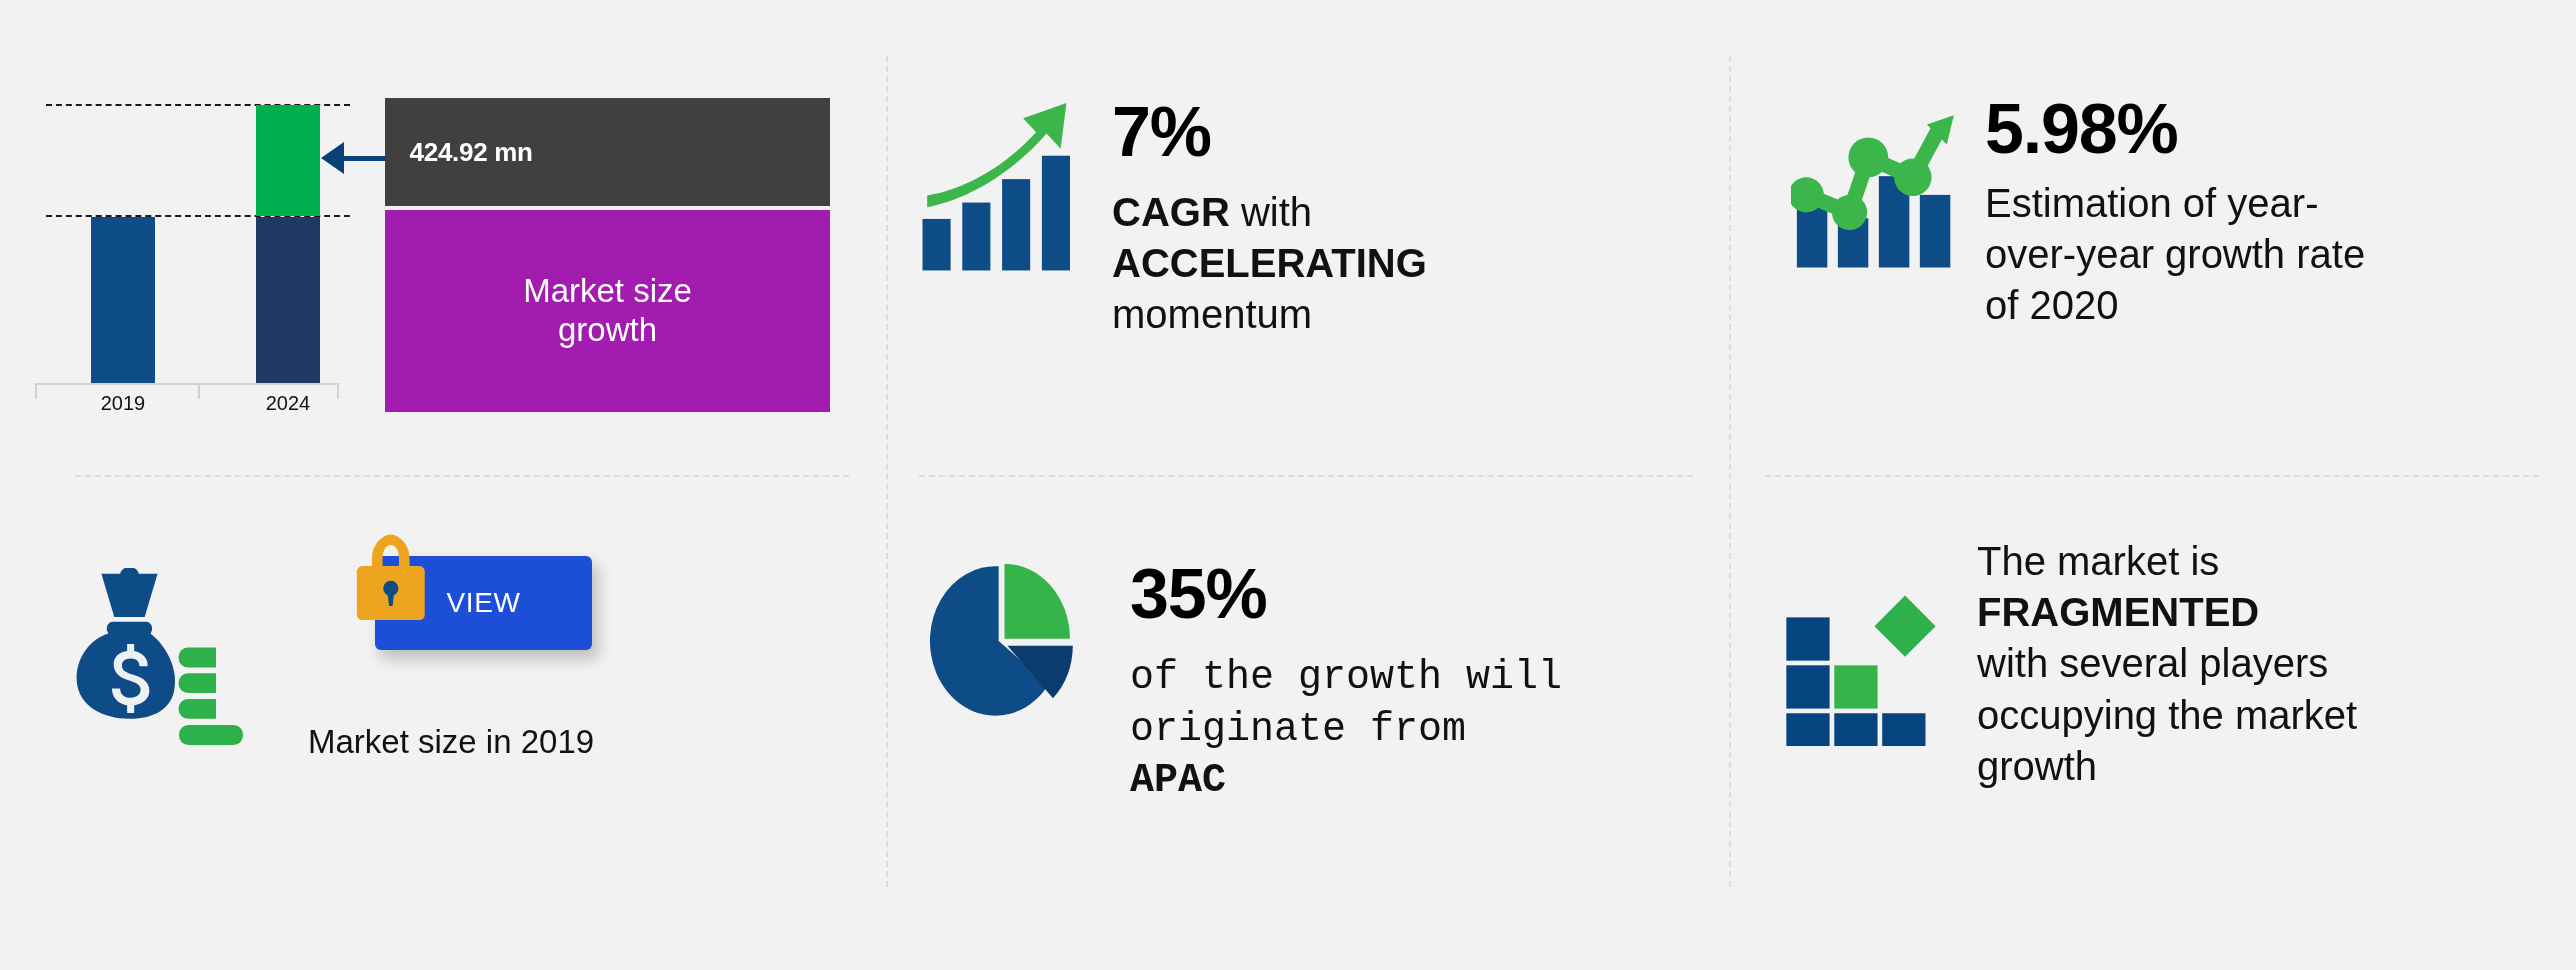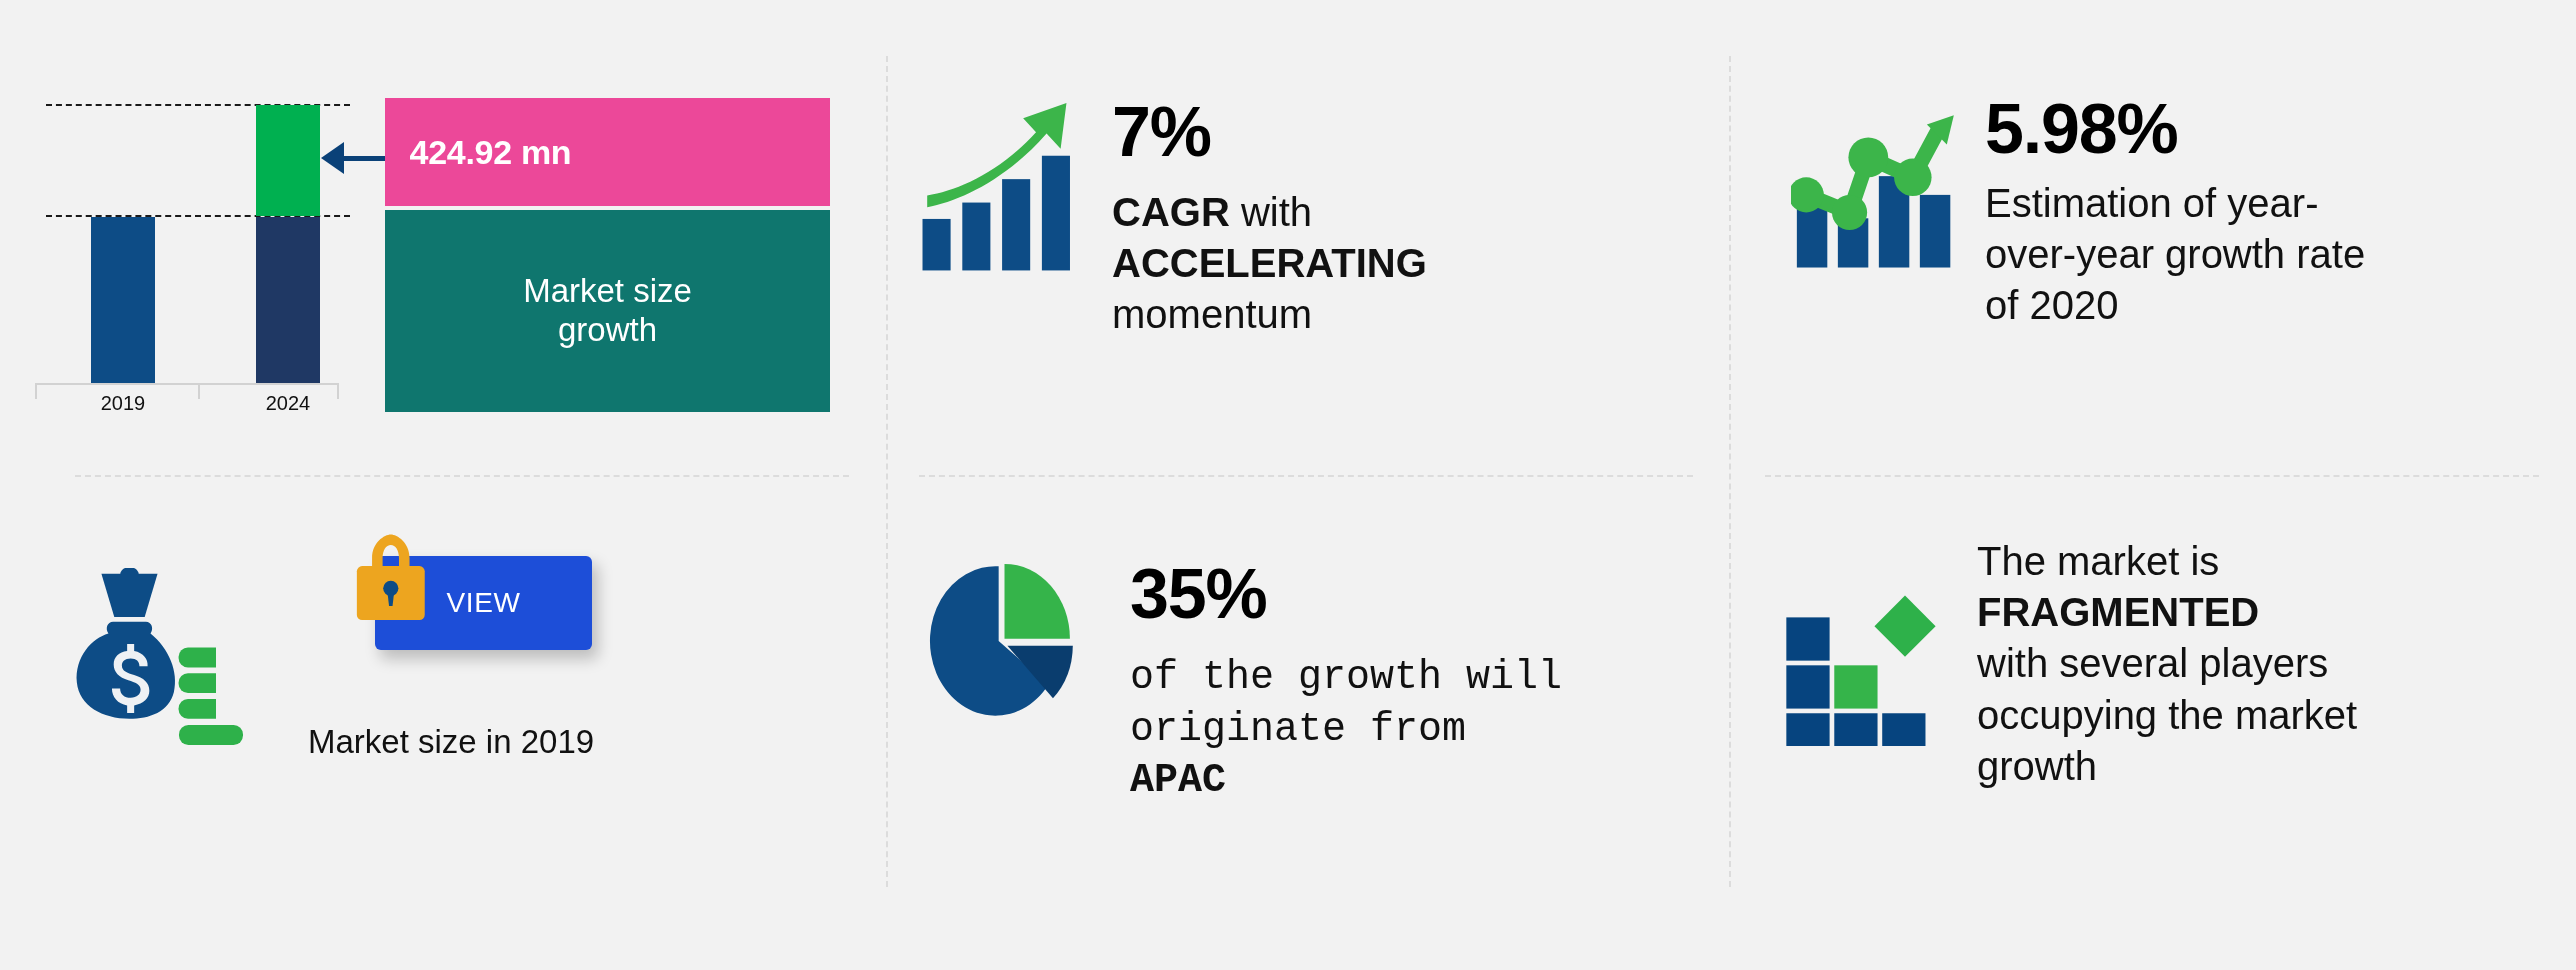--- a/index.html
+++ b/index.html
@@ -38,30 +38,30 @@
   .arrow-head{
     position:absolute;width:0;height:0;
     border-top:16.4px solid transparent;
     border-bottom:16.4px solid transparent;
     border-right:23.4px solid #0a4178;
   }
 
   
   .callout{position:absolute;}
   .callout-top{
-    background:#ec4899;color:#fff;
+    background:#404040;color:#fff;
     display:flex;align-items:center;
     padding-left:24.6px;
     box-sizing:border-box;
     font-weight:bold;
-    font-size:34px;
+    font-size:26px;
     letter-spacing:-0.3px;
   }
   .callout-bottom{
-    background:#0f766e;color:#fff;
+    background:#a21caf;color:#fff;
     display:flex;align-items:center;justify-content:center;
     text-align:center;
     box-sizing:border-box;
     font-size:33px;
     line-height:1.18;
   }
 
   
   .stat{position:absolute;display:flex;align-items:flex-start;}
   .stat-icon{flex:0 0 auto;}

